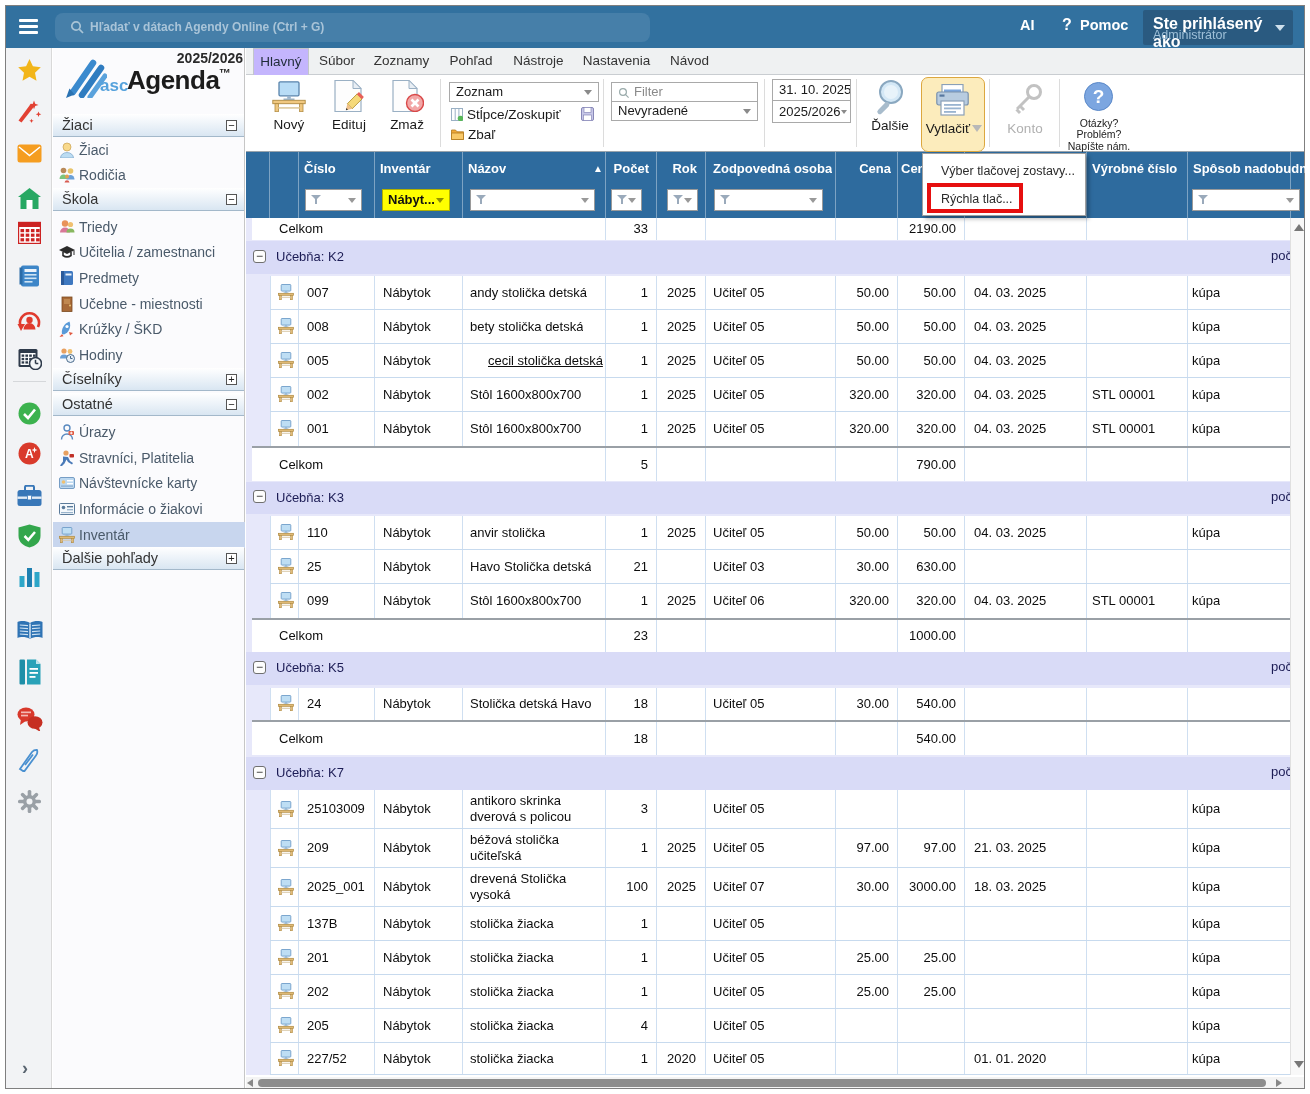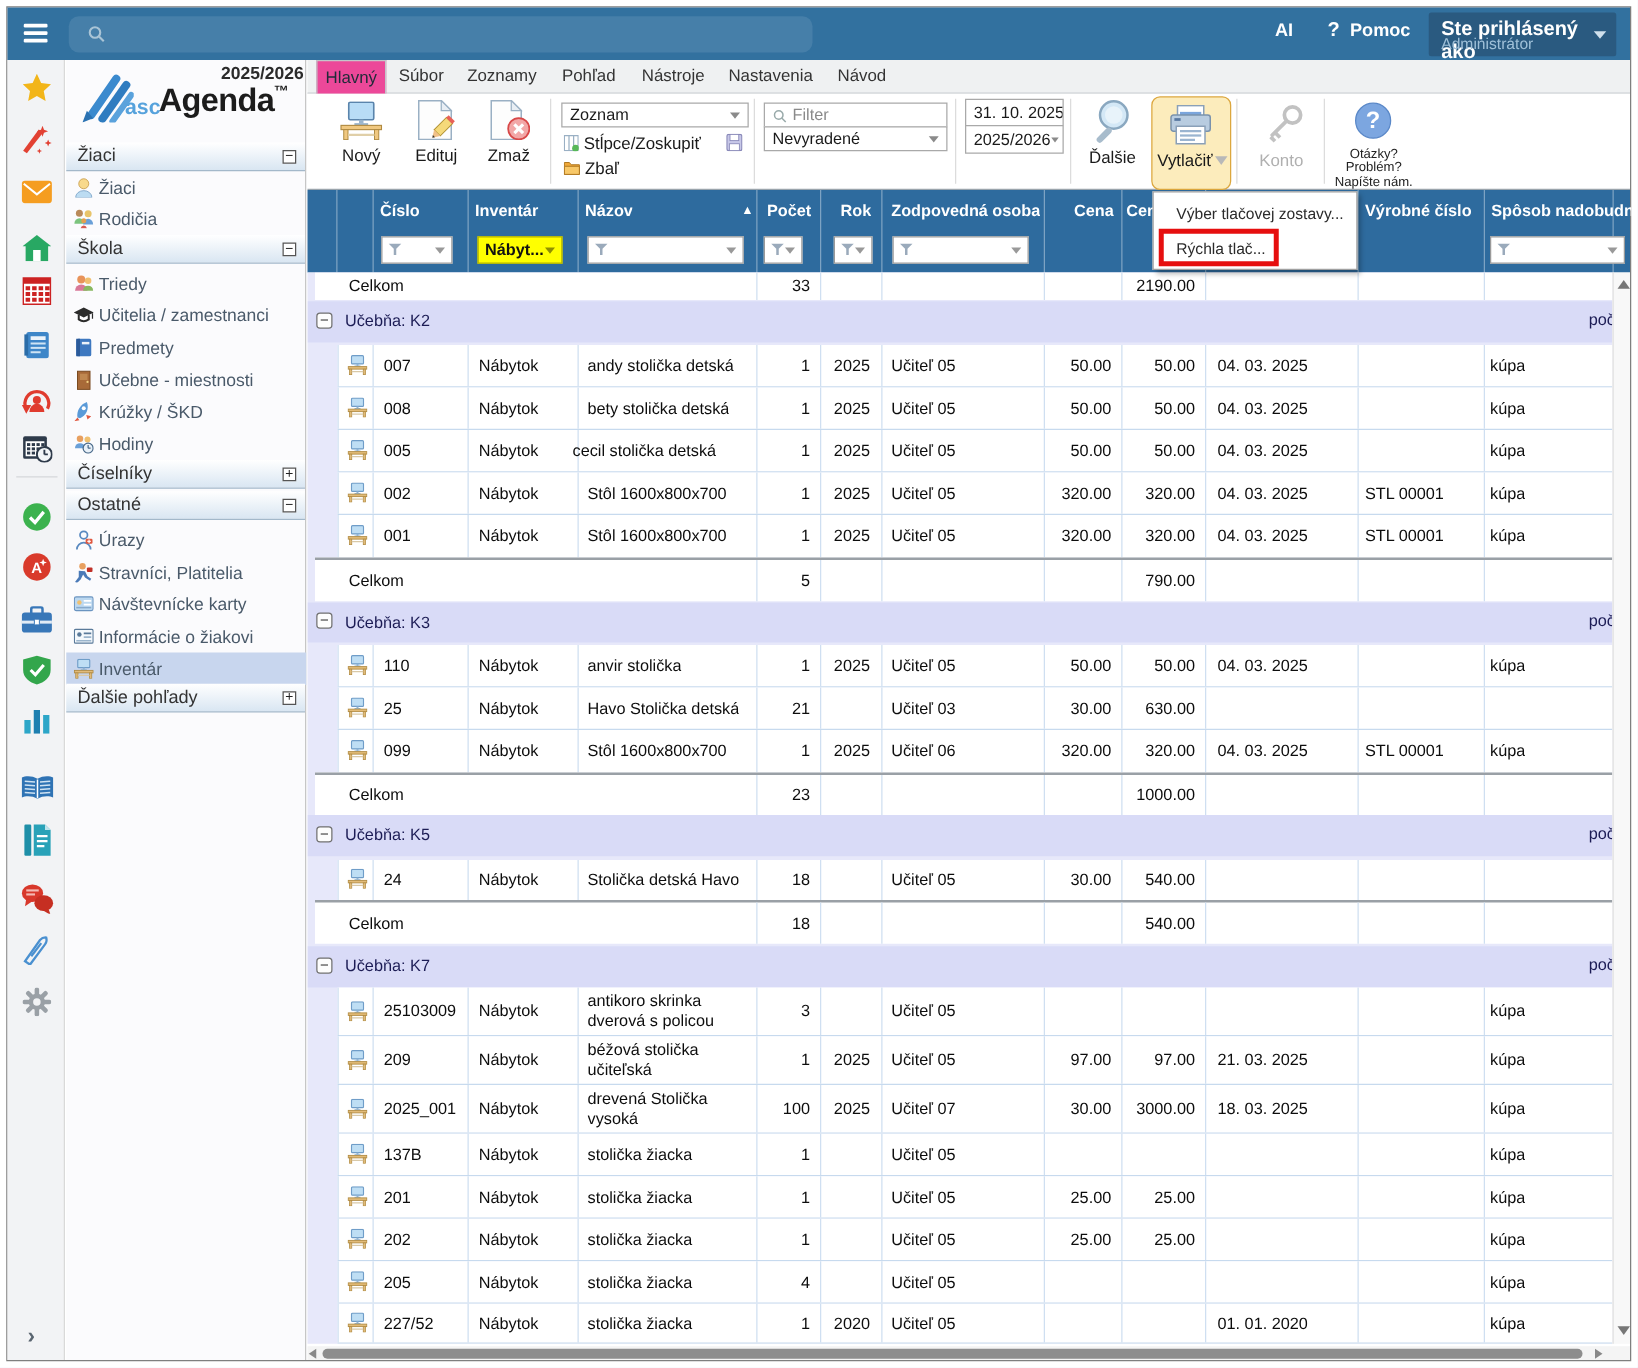--- a/index.html
+++ b/index.html
@@ -14,21 +14,21 @@
 #iconbar{left:6px;top:48px;width:46px;height:1040px;background:#f2f3f5;border-right:1px solid #d9d9d9;}
 #nav{left:53px;top:48px;width:192px;height:1040px;background:#fbfbfd;border-right:1px solid #c6c6c6;}
 .navhdr{left:0;width:191px;height:23px;background:linear-gradient(#ffffff,#d9e6f2);border-bottom:1px solid #a3b8ca;font-size:14.5px;color:#333;line-height:23px;padding-left:9px;}
 .pmbox{position:absolute;right:7px;top:6px;width:11px;height:11px;background:#fff;border:1px solid #555;font-size:11px;line-height:9px;text-align:center;color:#222;}
 .navitem{left:0;width:192px;height:26px;font-size:14px;color:#4a5a6a;line-height:26px;}
 .nicon{position:absolute;left:6px;top:5px;width:16px;height:16px;}
 .nitxt{position:absolute;left:26px;}
 
 #tabstrip{left:246px;top:48px;width:1058px;height:27px;background:#eff1f2;border-bottom:1px solid #c9cdd1;}
 .tab{position:absolute;top:0;height:27px;font-size:13.5px;color:#333;line-height:26px;text-align:center;}
-#tabactive{position:absolute;left:7px;top:0px;width:56px;height:27px;background:#ec4899;border:1px solid #c2c6ca;border-bottom:none;color:#1f2b38;line-height:25px;text-align:center;font-size:13.5px;}
+#tabactive{position:absolute;left:7px;top:0px;width:56px;height:27px;background:#c4b5fd;border:1px solid #c2c6ca;border-bottom:none;color:#1f2b38;line-height:25px;text-align:center;font-size:13.5px;}
 
 #toolbar{left:246px;top:75px;width:1058px;height:77px;background:#fff;border-bottom:1px solid #9aa4ac;}
 .tsep{position:absolute;top:79px;width:1px;height:68px;background:#dcdcdc;}
 .tlabel{position:absolute;font-size:13.5px;color:#1a1a1a;text-align:center;}
 .combo{position:absolute;background:#fff;border:1px solid #a9a9a9;font-size:13px;color:#1a1a1a;white-space:nowrap;overflow:hidden;}
 .carr{position:absolute;width:0;height:0;border-left:4px solid transparent;border-right:4px solid transparent;border-top:5px solid #8a8a8a;}
 
 #thead{left:246px;top:152px;width:1058px;height:66px;background:#2e6b9e;}
 .hsep{position:absolute;top:0;width:1px;height:66px;background:rgba(255,255,255,0.38);}
 .hlbl{position:absolute;top:0;height:33px;line-height:33px;font-size:13px;font-weight:bold;color:#fff;white-space:nowrap;overflow:hidden;}
@@ -69,20 +69,21 @@
 </symbol>
 </defs>
 </svg>
 <div class="a" id="win"></div>
 <div class="a" id="topbar"></div>
 
 <div class="hbar" style="left:19px;top:19px"></div>
 <div class="hbar" style="left:19px;top:25px"></div>
 <div class="hbar" style="left:19px;top:31px"></div>
 <div class="a" id="search">
+    <span style="position:absolute;left:35px;top:0">Hľadať v dátach Agendy Online (Ctrl + G)</span>
     <svg style="position:absolute;left:15px;top:7px" width="15" height="15" viewBox="0 0 15 15">
       <circle cx="6" cy="6" r="4.2" fill="none" stroke="#a9c4d6" stroke-width="1.7"></circle>
       <line x1="9.2" y1="9.2" x2="13" y2="13" stroke="#a9c4d6" stroke-width="1.7"></line>
     </svg>
   </div>
 <div class="a" style="left:1020px;top:17px;color:#fff;font-weight:bold;font-size:14.5px;">AI</div>
 <div class="a" style="left:1062px;top:16px;color:#fff;font-weight:bold;font-size:16px;">?</div>
 <div class="a" style="left:1080px;top:17px;color:#fff;font-weight:bold;font-size:14.5px;">Pomoc</div>
 <div class="a" id="userbox">
     <div style="position:absolute;left:10px;top:5px;font-size:16px;font-weight:bold;color:#fff;">Ste prihlásený ako</div>
@@ -628,21 +629,21 @@
       <div class="vl" style="left:386px;"></div>
       <div class="vl" style="left:435px;"></div>
       <div class="vl" style="left:565px;"></div>
       <div class="vl" style="left:627px;"></div>
       <div class="vl" style="left:694px;"></div>
       <div class="vl" style="left:816px;"></div>
       <div class="vl" style="left:917px;"></div>
       <svg class="dsk" style="left:8px;top:8px;" viewBox="0 0 16 16">
         <use href="#desk"></use>
       </svg>
-      <div class="cell" style="left:188px;top:0;height:33px;line-height:33px;">cecil stolička detská</div>
+      <div class="cell" style="left:218px;top:0;height:33px;line-height:33px;text-decoration:underline;">cecil stolička detská</div>
       <div class="cell" style="left:37px;top:0;height:33px;line-height:33px;">005</div>
       <div class="cell" style="left:113px;top:0;height:33px;line-height:33px;">Nábytok</div>
       <div class="cell rnum" style="left:335px;width:47px;top:0;height:33px;line-height:33px;padding-right:4px;">1</div>
       <div class="cell rnum" style="left:386px;width:44px;top:0;height:33px;line-height:33px;padding-right:4px;">2025</div>
       <div class="cell" style="left:443px;top:0;height:33px;line-height:33px;">Učiteľ 05</div>
       <div class="cell rnum" style="left:565px;width:58px;top:0;height:33px;line-height:33px;padding-right:4px;">50.00</div>
       <div class="cell rnum" style="left:627px;width:63px;top:0;height:33px;line-height:33px;padding-right:4px;">50.00</div>
       <div class="cell" style="left:704px;top:0;height:33px;line-height:33px;">04. 03. 2025</div>
       <div class="cell" style="left:922px;top:0;height:33px;line-height:33px;">kúpa</div>
     </div>

